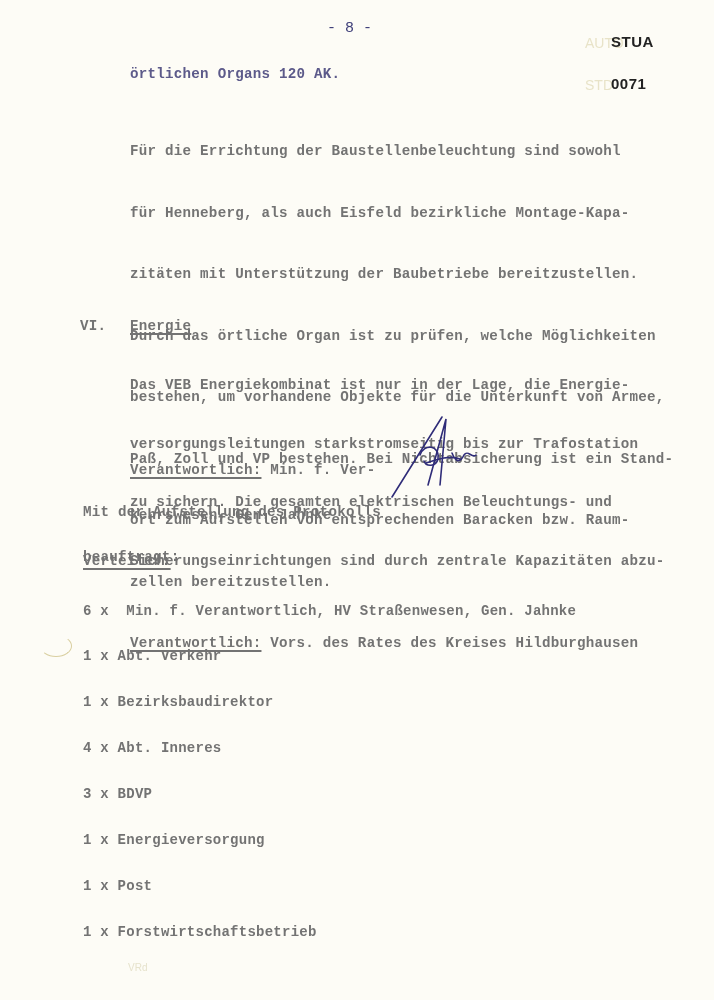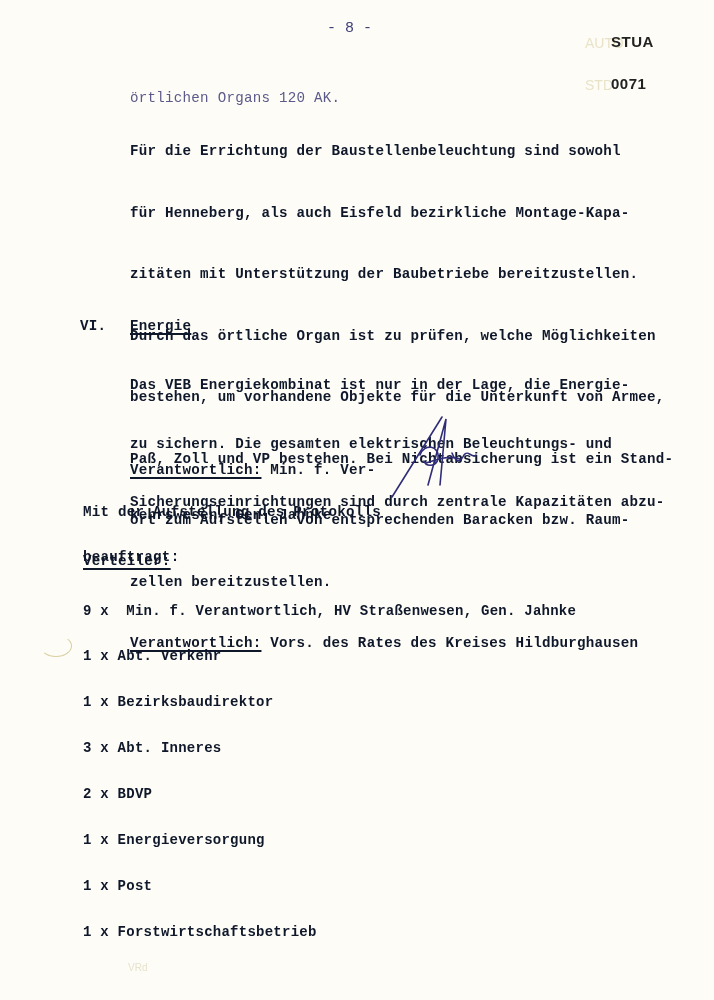--- a/index.html
+++ b/index.html
@@ -5,22 +5,22 @@
   html, body { margin:0; padding:0; }
   body {
     width:714px; height:1000px; overflow:hidden;
     background:#fdfcf6;
     position:relative;
     font-family:"Liberation Mono", "DejaVu Sans Mono", monospace;
     color:#3a3470;
   }
   .page { position:absolute; inset:0; }
   .abs { position:absolute; white-space:pre; }
-  .tw { font-size:14.2px; letter-spacing:0.25px; font-weight:bold; color:#0f172a; }
-  .faint { color:#5c5a8a; font-weight:normal;margin-top:24px; }
+  .tw { font-size:14.2px; letter-spacing:0.25px; font-weight:bold; color:#737373; }
+  .faint { color:#5c5a8a; font-weight:bold; }
   .u { text-decoration:underline; text-decoration-thickness:1.5px; text-underline-offset:3px; }
   .page-num { left:327px; top:20px; font-size:15px; color:#40407a; }
   .stamp { left:611px; top:7px; font-family:"Liberation Sans","DejaVu Sans",sans-serif; font-size:15px; line-height:14px; color:#222; font-weight:bold; letter-spacing:0.5px; }
   .stamp-ghost { left:585px; top:8px; font-family:"Liberation Sans","DejaVu Sans",sans-serif; font-size:14px; line-height:14px; color:#e8e3c8; }
   .line { line-height:20.5px; }
   .dist { line-height:15.3px; font-size:14px; }
   .sig { left:390px; top:415px; width:120px; height:100px; }
   .smudge { left:40px; top:635px; width:30px; height:20px; border:1px solid #d9cfa0; border-radius:50%; border-top-color:transparent; border-left-color:transparent; }
   .footer-ghost { left:128px; top:962px; font-size:10px; color:#e6e2cc; font-family:"Liberation Sans","DejaVu Sans",sans-serif; }
 </style>
@@ -52,20 +52,21 @@
     <div>ort zum Aufstellen von entsprechenden Baracken bzw. Raum-</div>
     <div>zellen bereitzustellen.</div>
     <div><span class="u">Verantwortlich:</span><span> Vors. des Rates des Kreises Hildburghausen</span></div>
   </div>
 
   <div class="abs tw" style="left:80px; top:318px;">VI.</div>
   <div class="abs tw u" style="left:130px; top:318px;">Energie</div>
 
   <div class="abs tw" style="left:130px; top:337px; line-height:19.5px;">
     <div>Das VEB Energiekombinat ist nur in der Lage, die Energie-</div>
+    <div>versorgungsleitungen starkstromseitig bis zur Trafostation</div>
     <div>zu sichern. Die gesamten elektrischen Beleuchtungs- und</div>
     <div>Sicherungseinrichtungen sind durch zentrale Kapazitäten abzu-</div>
   </div>
   <div class="abs tw" style="left:130px; top:433px; line-height:15px;">
     <div><span class="u">Verantwortlich:</span><span> Min. f. Ver-</span></div>
     <div>kehrswesen, Gen. Jahnke</div>
   </div>
 
   <div class="abs tw" style="left:83px; top:475px; line-height:15px;">
     <div>Mit der Aufstellung des Protokolls</div>
@@ -78,25 +79,25 @@
       <path d="M38,70 L56,4 L50,70"></path>
       <path d="M30,40 C34,28 50,30 48,44 C46,52 36,52 34,46"></path>
       <path d="M36,48 C48,44 60,40 70,44 M62,38 C66,48 70,48 74,40 C78,34 82,44 86,40"></path>
     </g>
   </svg>
 
 
   <div class="abs tw u" style="left:83px; top:553px;">Verteiler:</div>
 
   <div class="abs tw dist" style="left:83px; top:573px;">
-    <div><span>9 x</span><span>  Min. f. Verantwortlich, HV Straßenwesen, Gen. Jahnke</span></div>
+    <div><span>6 x</span><span>  Min. f. Verantwortlich, HV Straßenwesen, Gen. Jahnke</span></div>
     <div><span>1 x</span><span> Abt. Verkehr</span></div>
     <div><span>1 x</span><span> Bezirksbaudirektor</span></div>
-    <div><span>3 x</span><span> Abt. Inneres</span></div>
-    <div><span>2 x</span><span> BDVP</span></div>
+    <div><span>4 x</span><span> Abt. Inneres</span></div>
+    <div><span>3 x</span><span> BDVP</span></div>
     <div><span>1 x</span><span> Energieversorgung</span></div>
     <div><span>1 x</span><span> Post</span></div>
     <div><span>1 x</span><span> Forstwirtschaftsbetrieb</span></div>
     
     
     
     
     
     
     

